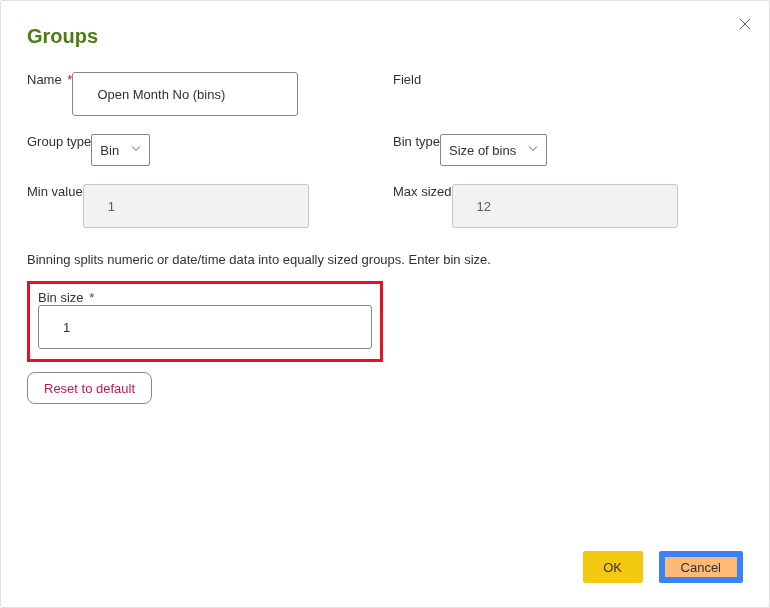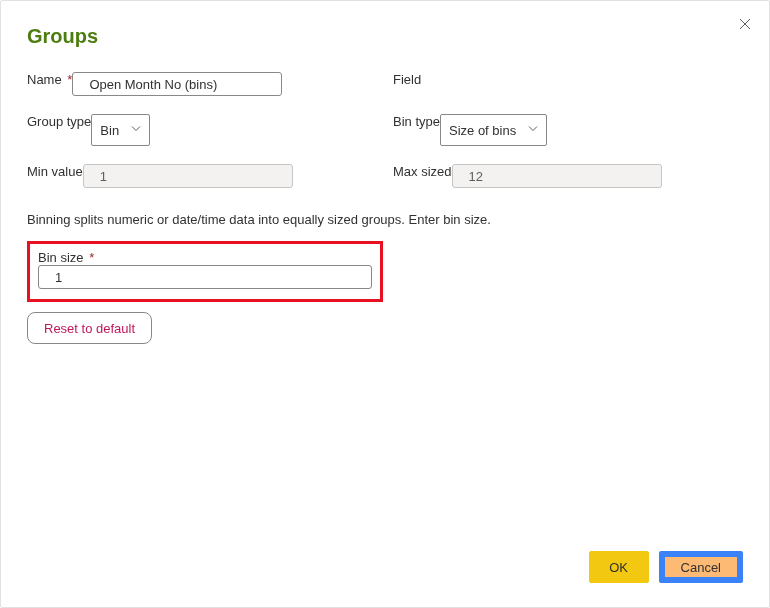--- a/index.html
+++ b/index.html
@@ -58,24 +58,24 @@
     .field-label {
       font-size: 13px;
       color: #323130;
       margin-bottom: 6px;
     }
     .required {
       color: #a4262c;
       margin-left: 2px;
     }
     .text-input {
-      height: 24px;
+      height: 44px;
       border: 1px solid #8a8886;
       border-radius: 3px;
-      padding: 0 16px;
+      padding: 0 24px;
       font-size: 13px;
       font-family: inherit;
       color: #323130;
       background: #fff;
       outline: none;
     }
     .text-input.readonly {
       background: #f3f2f1;
       border-color: #c8c6c4;
       color: #605e5c;
@@ -138,21 +138,21 @@
       background: #fff;
       font-size: 13px;
       font-family: inherit;
       color: #be185d;
       cursor: pointer;
     }
     .footer {
       margin-top: auto;
       display: flex;
       justify-content: flex-end;
-      gap: 10px;
+      gap: 16px;
     }
     .btn {
       height: 32px;
       min-width: 60px;
       padding: 0 16px;
       border-radius: 2px;
       font-size: 13px;
       font-family: inherit;
       cursor: pointer;
     }

